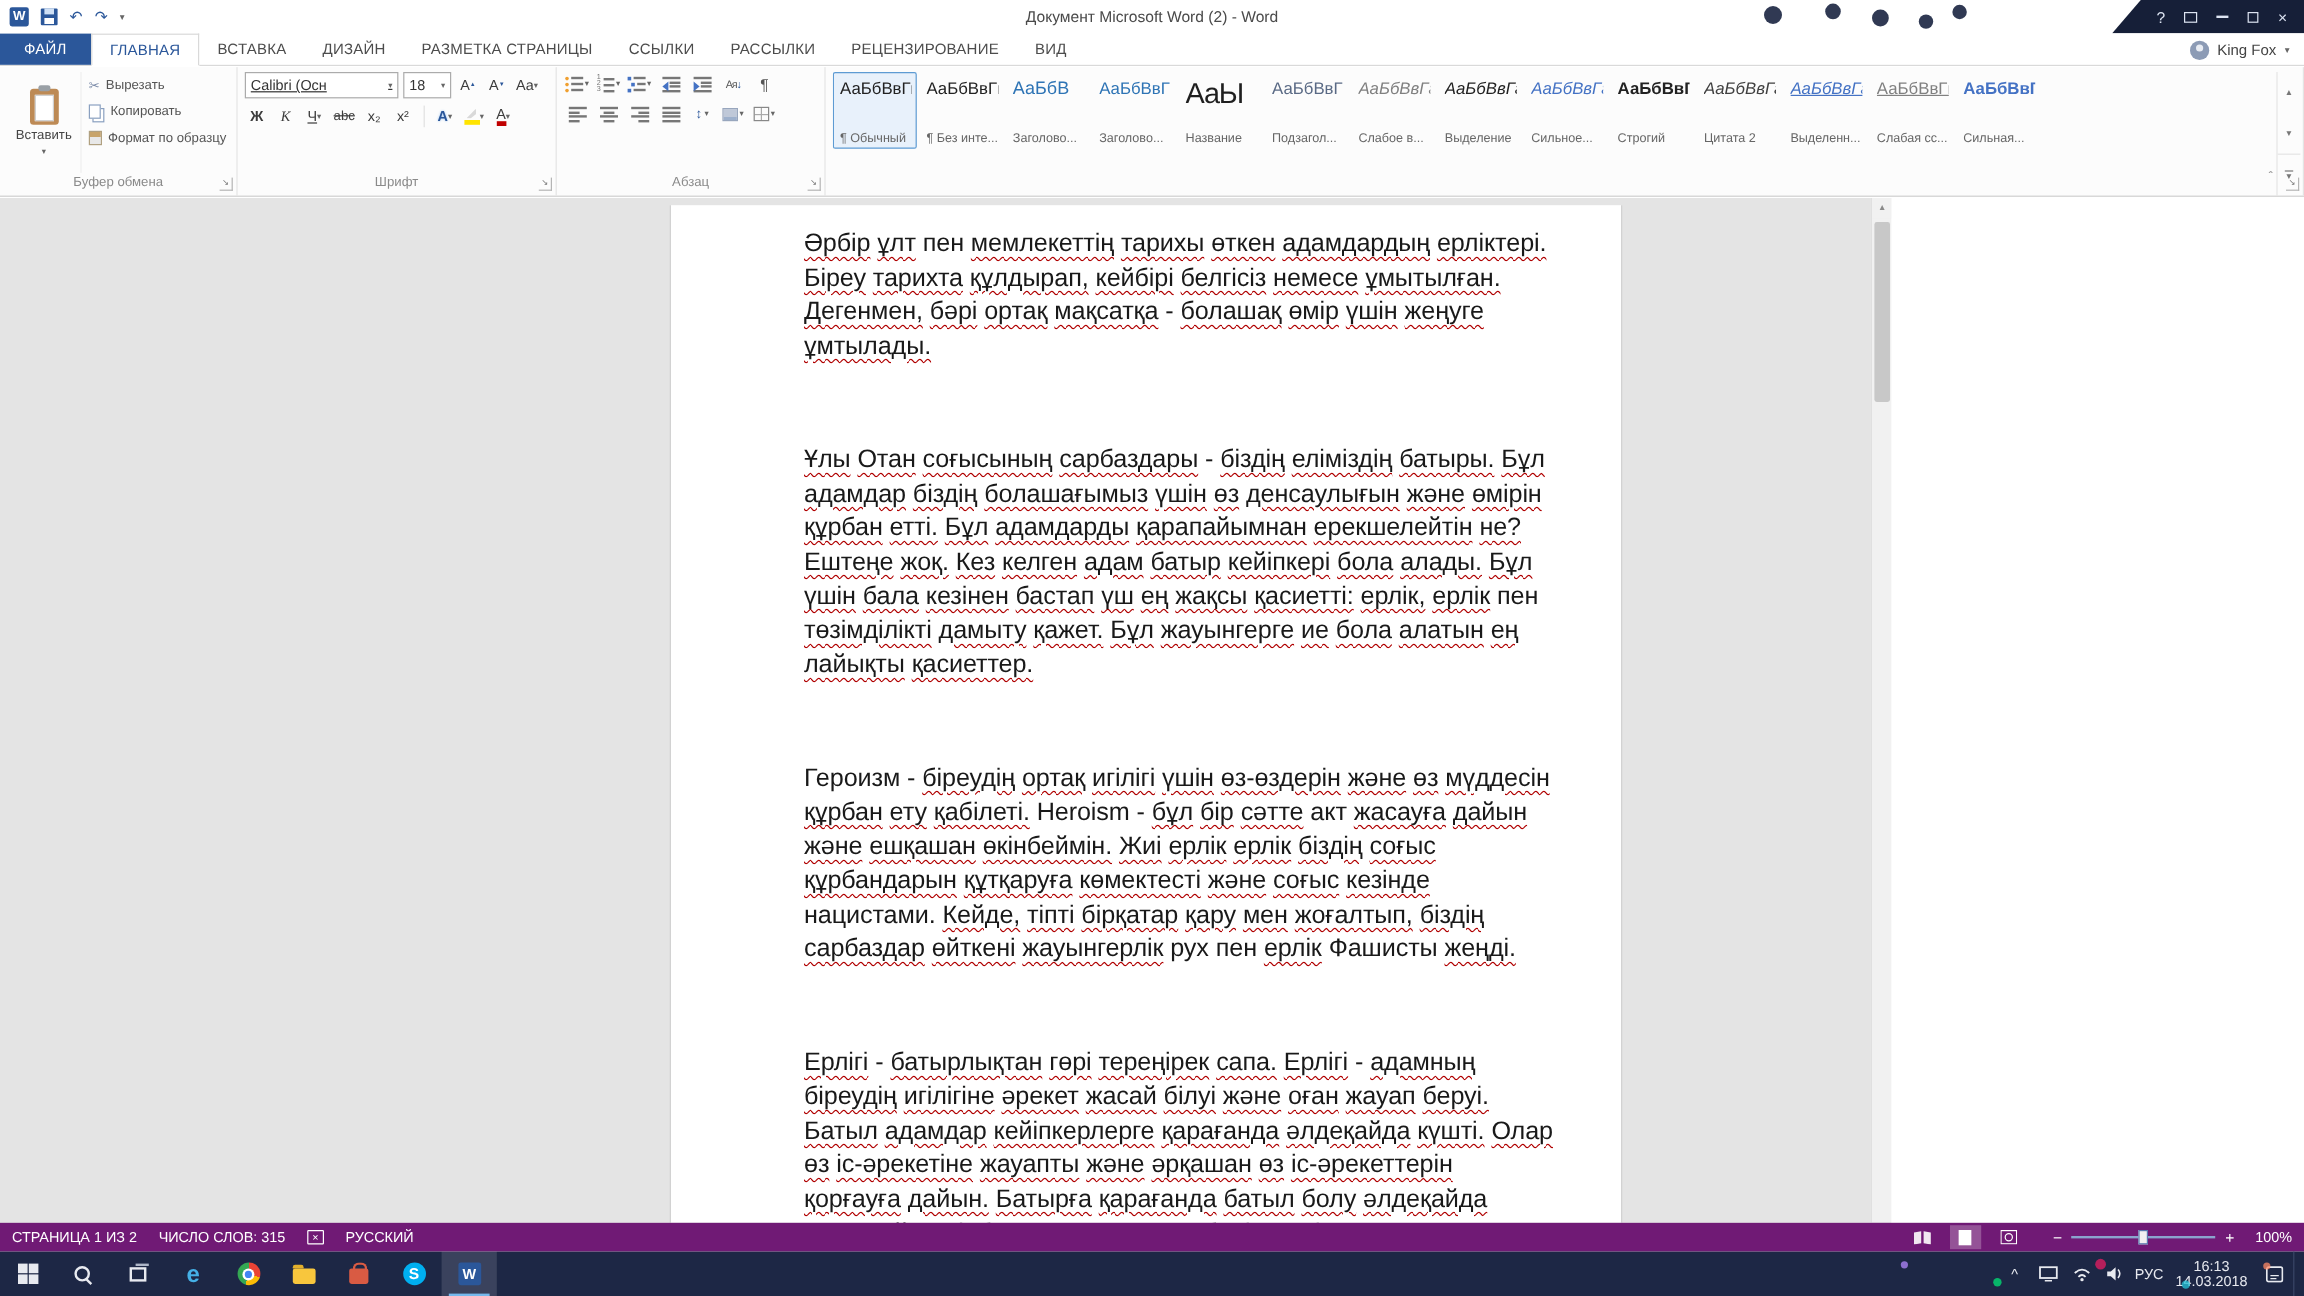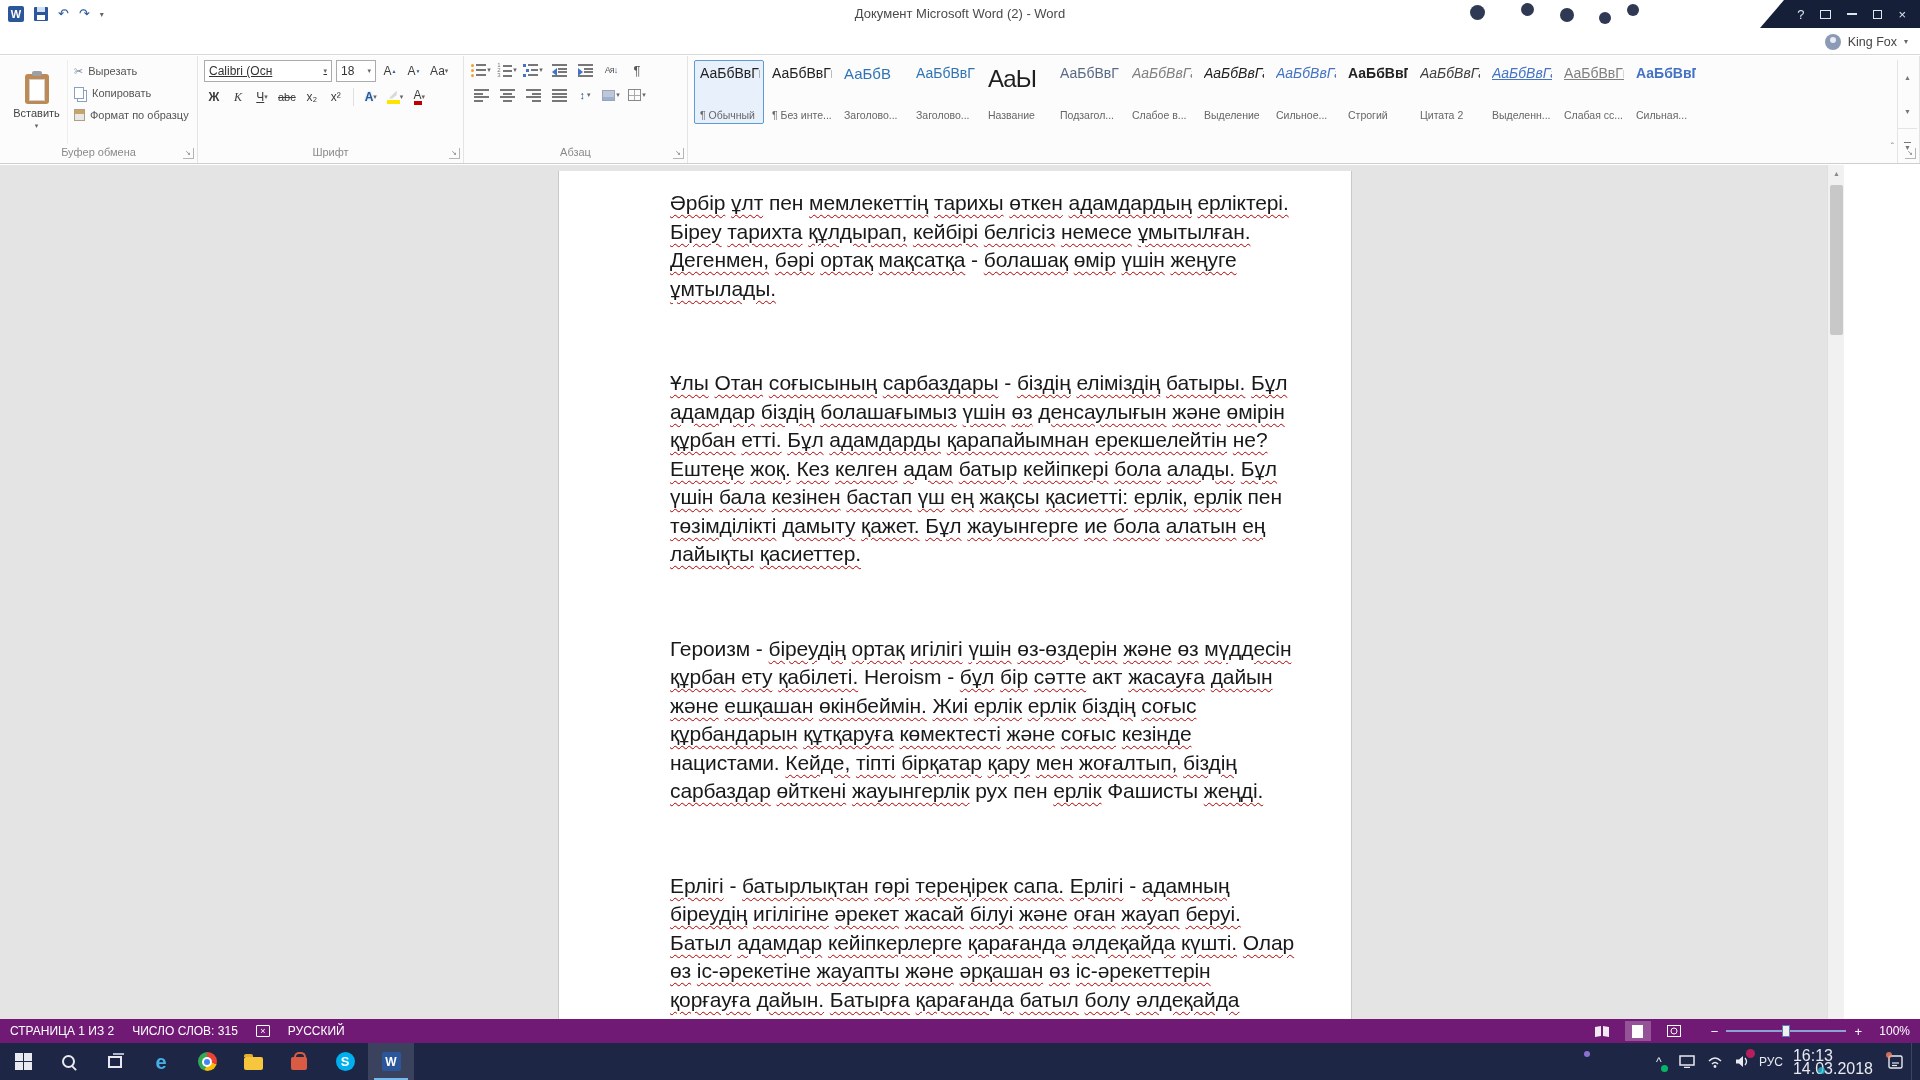--- a/index.html
+++ b/index.html
@@ -147,21 +147,21 @@
   .g-edit .rgroup-content { flex-direction:column; gap:4px; padding-top:6px; }
   .erow { display:flex; align-items:center; gap:6px; font-size:12px; color:#444; }
   .mag-ic { width:13px; height:13px; position:relative; }
   .mag-ic::before { content:""; position:absolute; left:1px; top:1px; width:7px; height:7px; border:2px solid #b8a000; border-radius:50%; }
   .mag-ic::after { content:""; position:absolute; right:1px; bottom:0; width:5px; height:2px; background:#8a7800; transform:rotate(45deg); }
   .repl-ic { font-size:10px; color:#2b579a; }
   .sel-ic { width:11px; height:13px; position:relative; }
   .sel-ic::before { content:""; position:absolute; left:2px; top:0; width:0; height:0; border:6px solid transparent; border-top:9px solid #555; transform:rotate(-20deg); }
 
   
-  .docarea { position:absolute; top:165px; left:0; width:1844px; height:854px; background:#e4e4e4; overflow:hidden; }
+  .docarea { position:absolute; top:165px; left:0; width:1576px; height:854px; background:#e4e4e4; overflow:hidden; }
   .page { position:absolute; left:558px; top:6px; width:794px; height:860px; background:#fff; border-left:1px solid #c8c8c8; border-right:1px solid #c8c8c8; padding:18px 56px 0 111px; }
   .page p { font-size:21px; line-height:28.5px; color:#191919; margin:0 0 66px 0; letter-spacing:-0.1px; }
   .misspelled { text-decoration-line:underline; text-decoration-style:wavy; text-decoration-color:var(--spell,#b00000); text-decoration-thickness:1px; text-underline-offset:4px; }
   .vscroll { position:absolute; right:0; top:0; width:17px; height:100%; background:#f1f1f1; border-left:1px solid #e0e0e0; }
   .vscroll .upbtn { width:17px; height:17px; display:flex; align-items:center; justify-content:center; font-size:7px; color:#8a8a8a; background:#f1f1f1; }
   .vscroll .thumb { position:absolute; left:2px; top:20px; width:13px; height:150px; background:#c8c8c8; border-radius:2px; }
   .collapse-chevron { position:absolute; right:26px; top:142px; font-size:10px; color:#888; }
 
   
   .statusbar { position:absolute; top:1019px; left:0; width:1920px; height:24px; background:#701a75; color:#fff; display:flex; align-items:center; font-size:12px; padding:0 10px; }
@@ -197,21 +197,21 @@
   .chrome-ic::after { content:""; position:absolute; left:6.5px; top:6.5px; width:6px; height:6px; background:#4285f4; border-radius:50%; }
   .folder-ic { width:19px; height:13px; background:#f8c63d; border-radius:2px; position:relative; margin-top:3px; }
   .folder-ic::before { content:""; position:absolute; left:0; top:-3px; width:9px; height:3px; background:#e3b02c; border-radius:2px 2px 0 0; }
   .store-ic { width:16px; height:13px; background:#d95b43; border-radius:2px; position:relative; margin-top:4px; }
   .store-ic::before { content:""; position:absolute; left:3px; top:-5px; width:8px; height:7px; border:2px solid #d95b43; border-bottom:none; border-radius:5px 5px 0 0; }
   .skype-ic { width:19px; height:19px; border-radius:50%; background:#00aff0; color:#fff; font-size:13px; font-weight:bold; display:flex; align-items:center; justify-content:center; }
   .word-ic { width:19px; height:19px; border-radius:2px; background:#2b579a; color:#fff; font-size:12px; font-weight:bold; display:flex; align-items:center; justify-content:center; }
   .tray { margin-left:auto; display:flex; align-items:center; gap:4px; padding-right:2px; position:relative; }
   .tray-item { min-width:24px; height:37px; display:flex; align-items:center; justify-content:center; color:#e8eaf0; font-size:12px; flex-direction:column; }
   .tray svg { display:block; }
-  .clock { text-align:left; font-size:16px; line-height:13px; color:#e8eaf0; padding:0 6px; }
+  .clock { text-align:center; font-size:12px; line-height:13px; color:#e8eaf0; padding:0 6px; }
   .showdesk { width:7px; height:37px; border-left:1px solid #3a4668; }
   .dot { position:absolute; border-radius:50%; opacity:.75; }
 </style>
 </head>
 <body>
 
 <div class="titlebar">
   <div class="qat">
     <div class="wicon">W</div>
     <div class="save"></div>
@@ -230,20 +230,31 @@
   <div class="corner">
     <span class="cg">?</span>
     <span class="ribopt"></span>
     <span class="minbar"></span>
     <span class="restbox"></span>
     <span class="cg">×</span>
   </div>
 </div>
 
 <div class="tabrow">
+  <div style="display:flex;">
+      <div class="tab file-tab">ФАЙЛ</div>
+      <div class="tab active">ГЛАВНАЯ</div>
+      <div class="tab">ВСТАВКА</div>
+      <div class="tab">ДИЗАЙН</div>
+      <div class="tab">РАЗМЕТКА СТРАНИЦЫ</div>
+      <div class="tab">ССЫЛКИ</div>
+      <div class="tab">РАССЫЛКИ</div>
+      <div class="tab">РЕЦЕНЗИРОВАНИЕ</div>
+      <div class="tab">ВИД</div>
+    </div>
   <div class="account">
     <span class="avatar"></span>
     <span class="uname">King Fox</span>
     <span class="ddc">▾</span>
   </div>
 </div>
 
 <div class="ribbon">
 
   <div class="rgroup g-clipboard">

